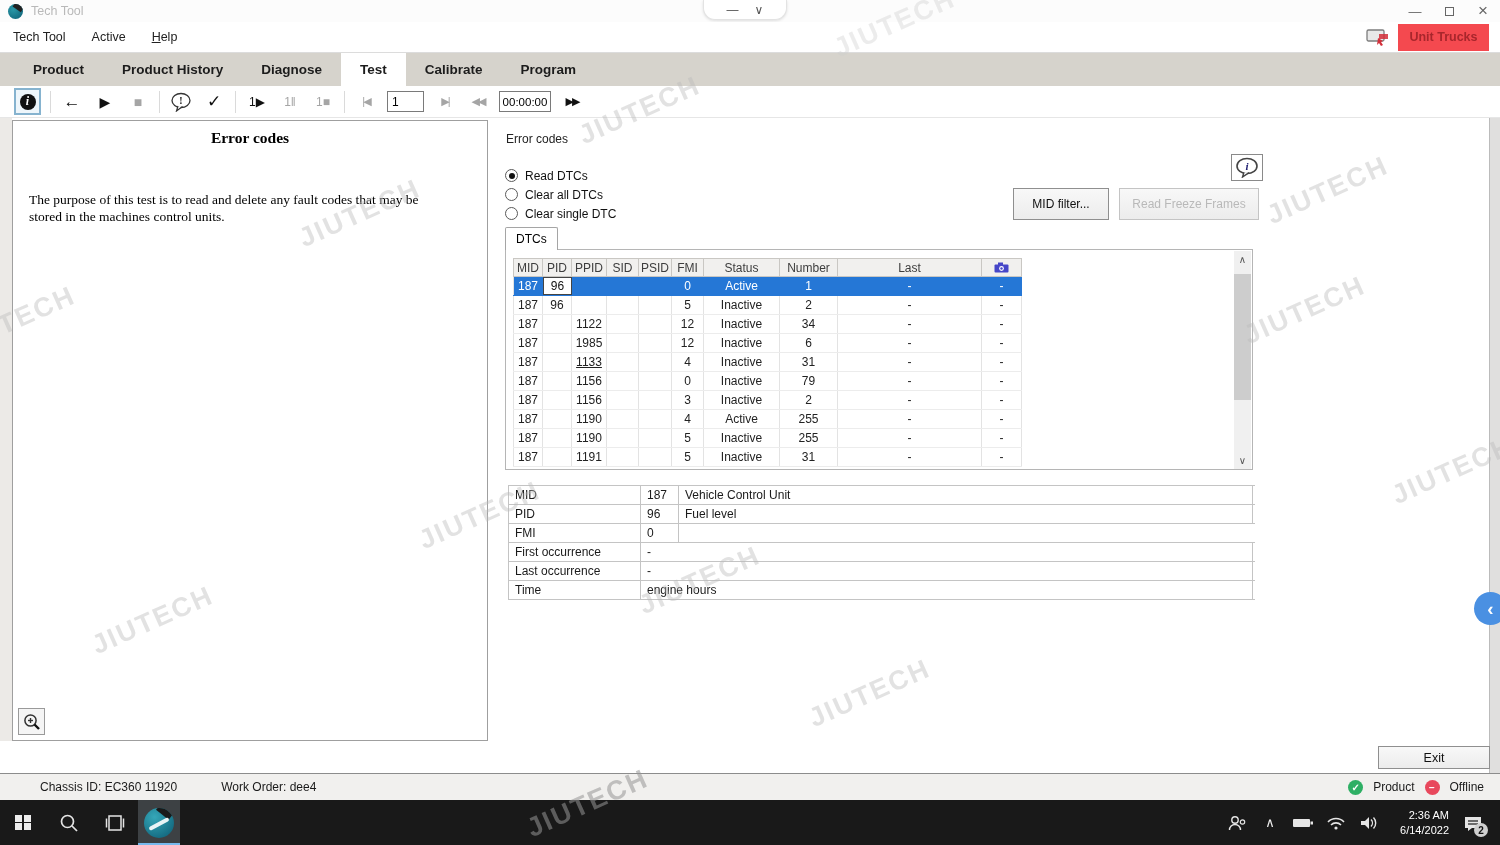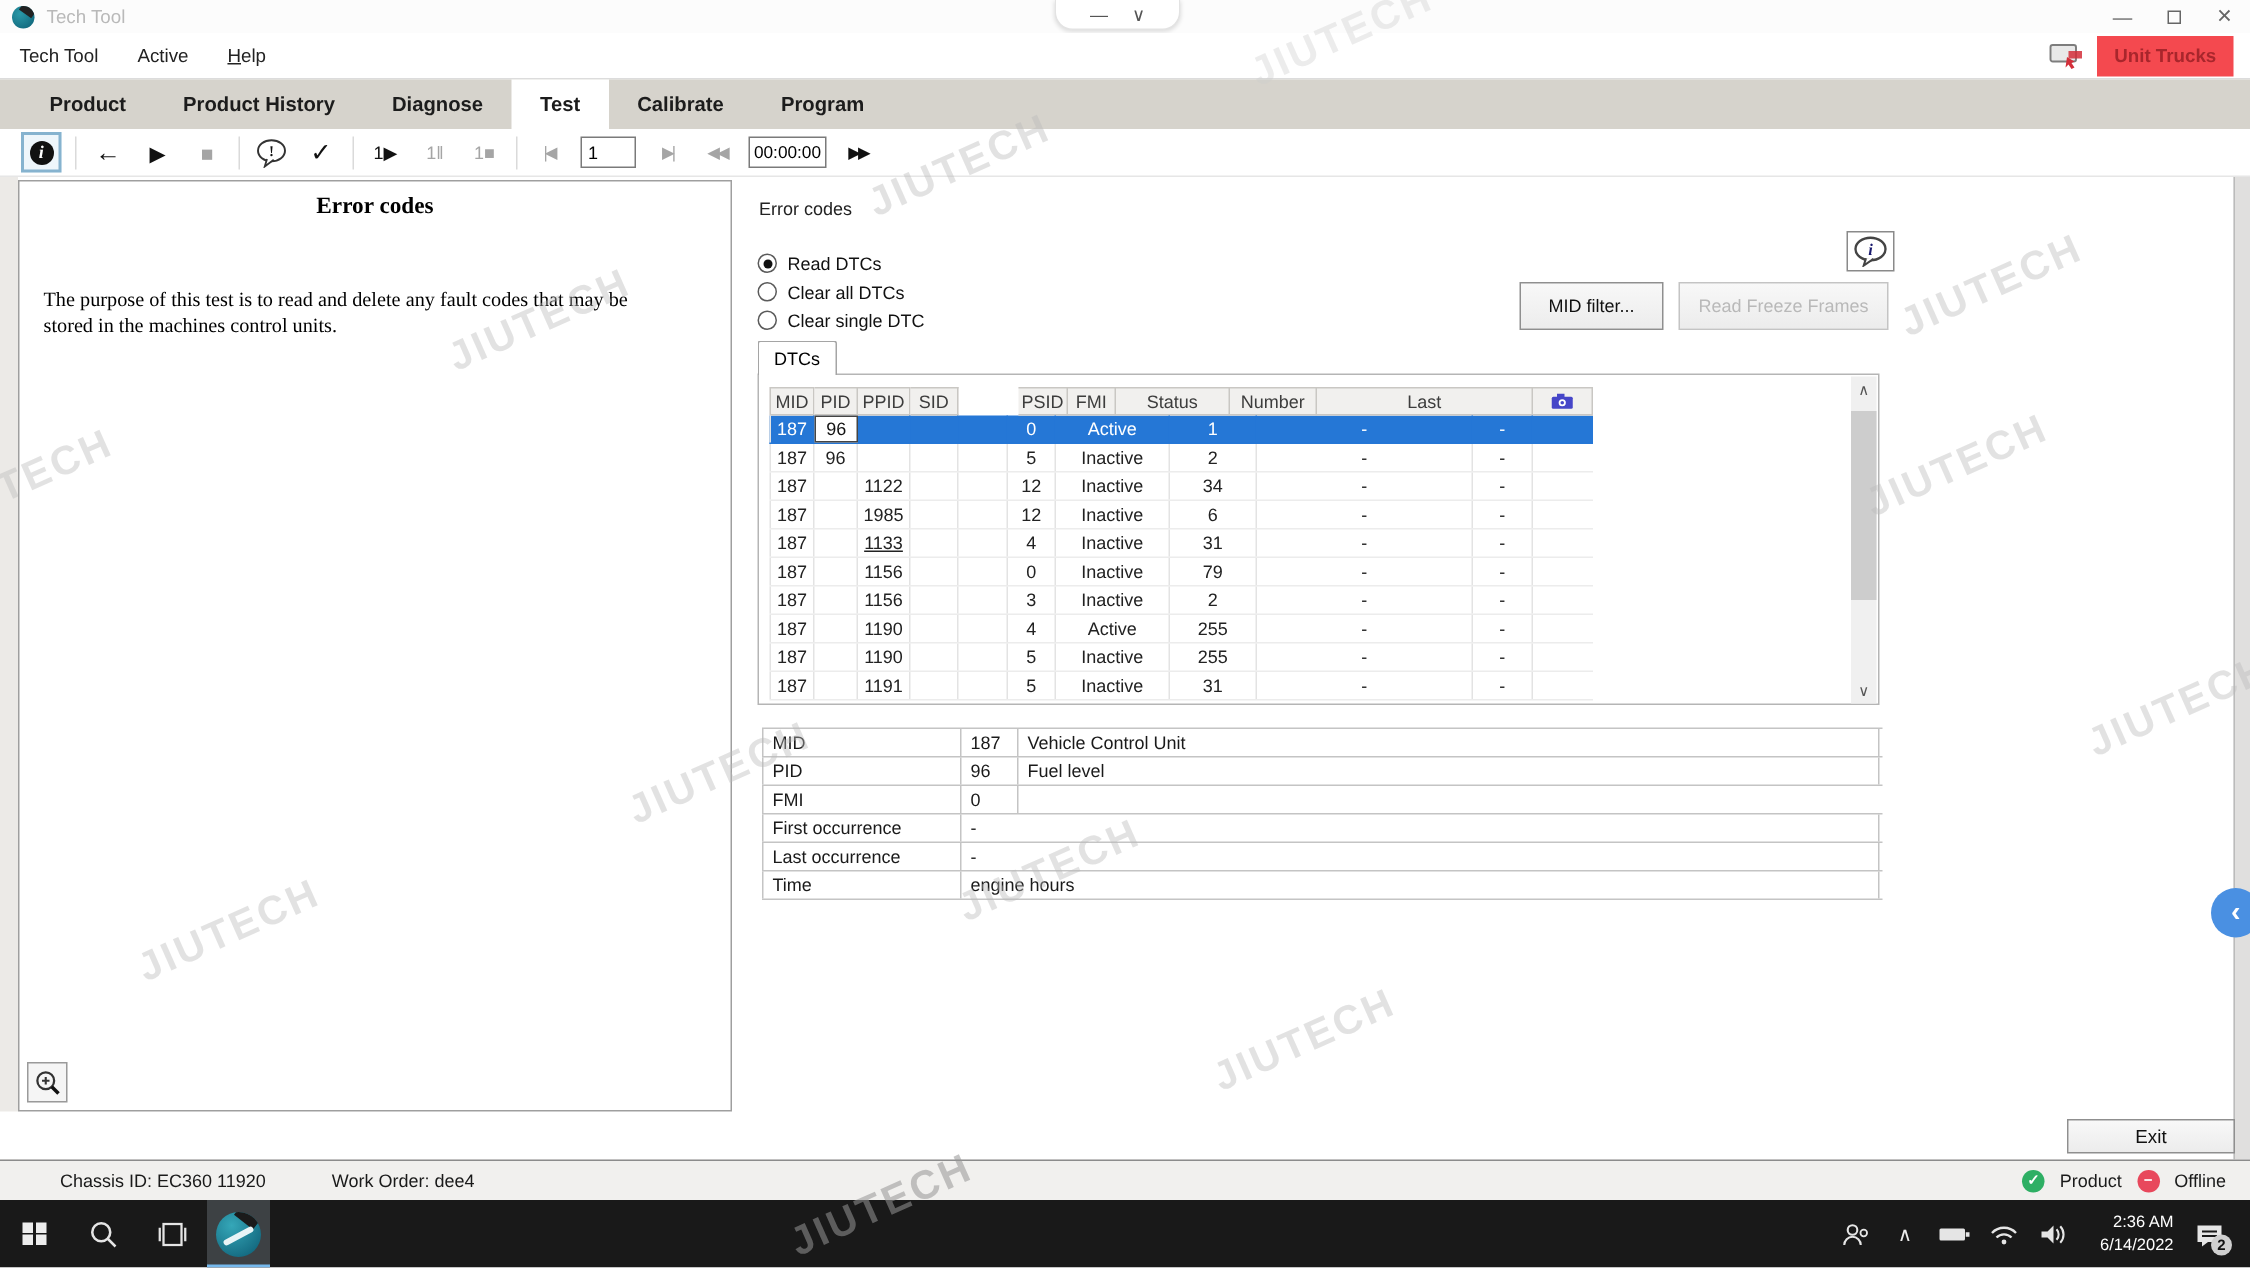--- a/index.html
+++ b/index.html
@@ -231,21 +231,21 @@
 
 <div class="dtcs-tab">DTCs</div>
 
 <div class="dtc-container">
   <div class="dtc-table">
     <div class="dtc-hrow" id="dtc-headers">
         <div class="dtc-hcell" style="width: 30px;">MID</div>
         <div class="dtc-hcell" style="width: 29px;">PID</div>
         <div class="dtc-hcell" style="width: 35px;">PPID</div>
         <div class="dtc-hcell" style="width: 32px;">SID</div>
-        <div class="dtc-hcell" style="width: 33px; margin-left: 40px;">PSID</div>
+        <div class="dtc-hcell" style="width: 33px;">PSID</div>
         <div class="dtc-hcell" style="width: 32px;">FMI</div>
         <div class="dtc-hcell" style="width: 76px;">Status</div>
         <div class="dtc-hcell" style="width: 58px;">Number</div>
         <div class="dtc-hcell" style="width: 144px;">Last</div>
         <div class="dtc-hcell" style="width: 40px;">
           <svg width="15" height="11">
             <rect x="0.5" y="2.5" width="14" height="8" rx="1" fill="#4646c8"></rect>
             <rect x="4" y="0.5" width="5" height="3" fill="#4646c8"></rect>
             <circle cx="7.5" cy="6.5" r="2.4" fill="#fff"></circle>
             <circle cx="7.5" cy="6.5" r="1.2" fill="#4646c8"></circle>

